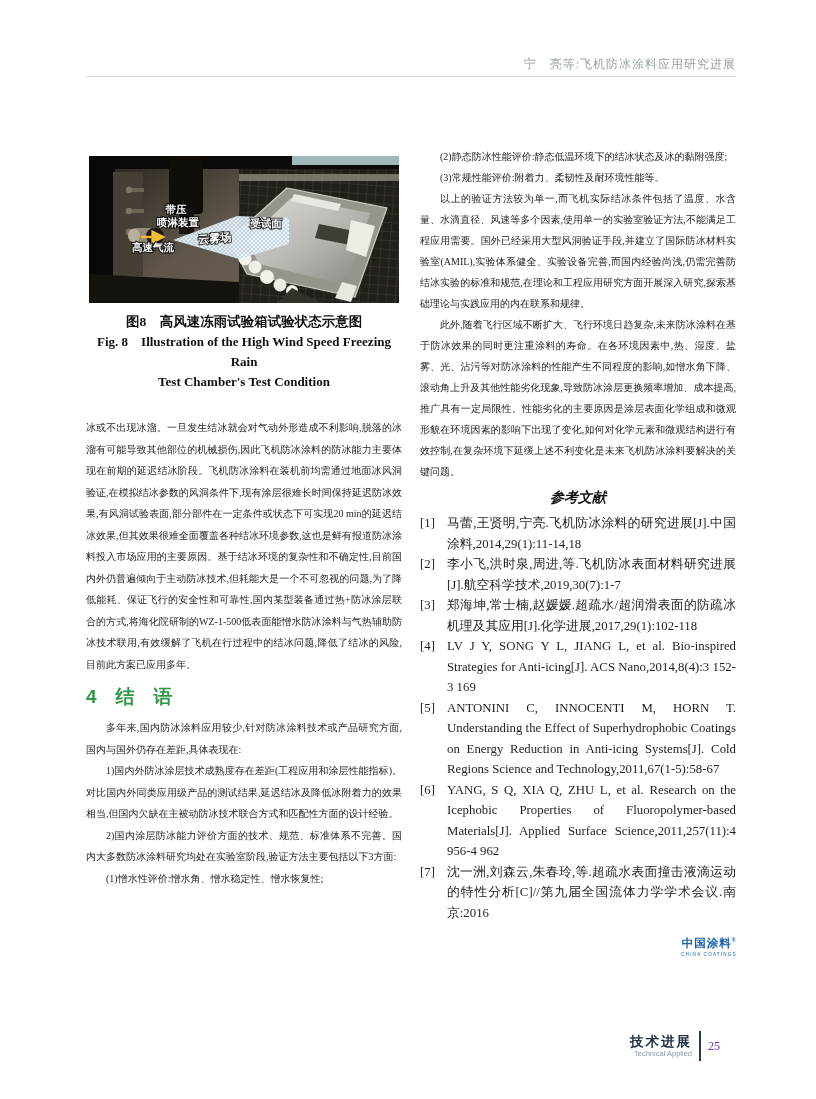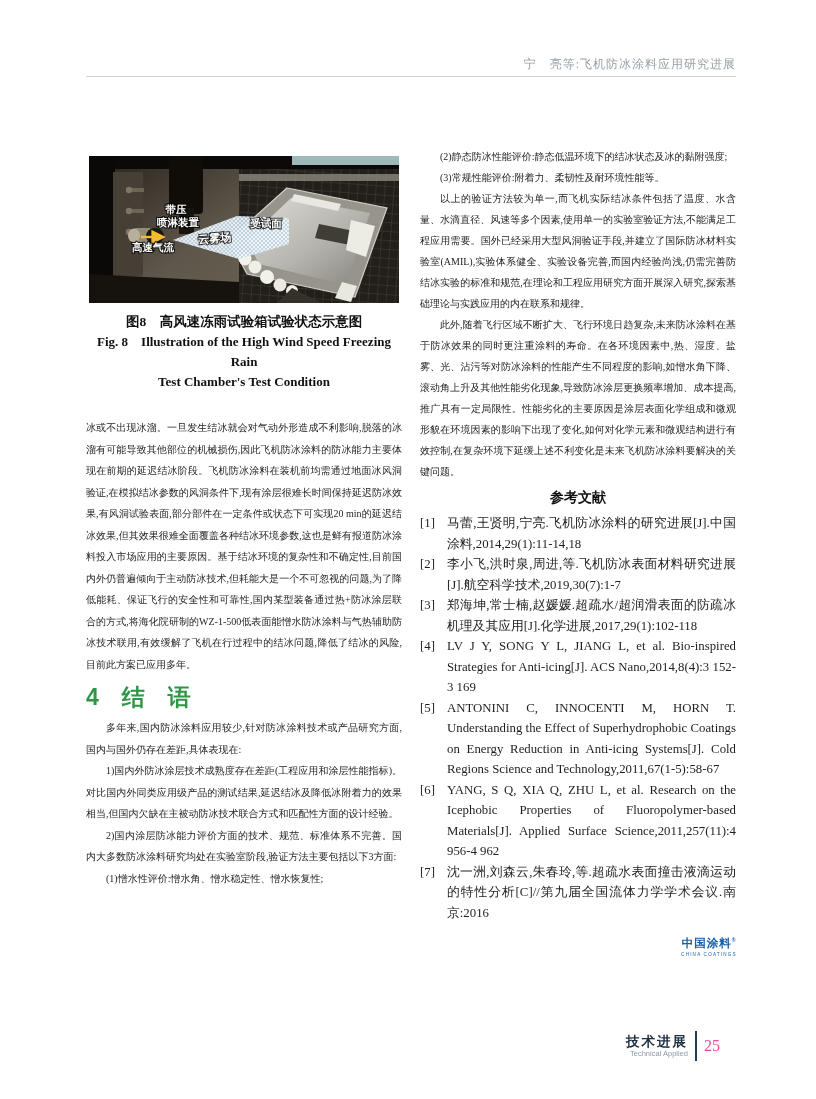--- a/index.html
+++ b/index.html
@@ -50,32 +50,33 @@
     font-size: 13px;
     line-height: 20px;
     color: #111;
   }
   .fig-body-gap { height: 9px; }
   
   .section-heading {
     margin: 9px 0 7px 0;
     font-family: "Liberation Sans", sans-serif;
     font-weight: bold;
-    font-size: 23px;
+    font-size: 19px;
     line-height: 26px;
     color: #2f9646;
     text-indent: 0;
   }
   
   .ref-heading {
     margin: 7px 0 6px 0;
     text-align: center;
     font-weight: bold;
     font-size: 14px;
     color: #111;
+    font-style: italic;
   }
   .ref-list { list-style: none; }
   .ref {
     position: relative;
     padding-left: 27px;
     font-size: 12.8px;
     line-height: 20.5px;
     text-align: justify;
     color: #1e1e1e;
   }
@@ -102,21 +103,21 @@
     font-family: "Liberation Sans", sans-serif;
     font-weight: bold; font-size: 13.5px; letter-spacing: 2px;
     color: #1d2f3f; line-height: 15px;
   }
   .footer-en {
     font-family: "Liberation Sans", sans-serif;
     font-size: 7.5px; color: #8c9aa8; line-height: 10px;
   }
   .footer-divider { width: 2px; height: 30px; background: #1d3d5c; margin-right: 7px; }
   .footer-page {
-    font-size: 16px; color: #ec4899; font-family: "Liberation Serif", serif;
+    font-size: 12px; color: #6d28d9; font-family: "Liberation Serif", serif;
   }
 </style>
 </head>
 <body>
 
 <div class="page">
 
   <div class="running-head">宁　亮等:飞机防冰涂料应用研究进展</div>
   <div class="head-rule"></div>
 

